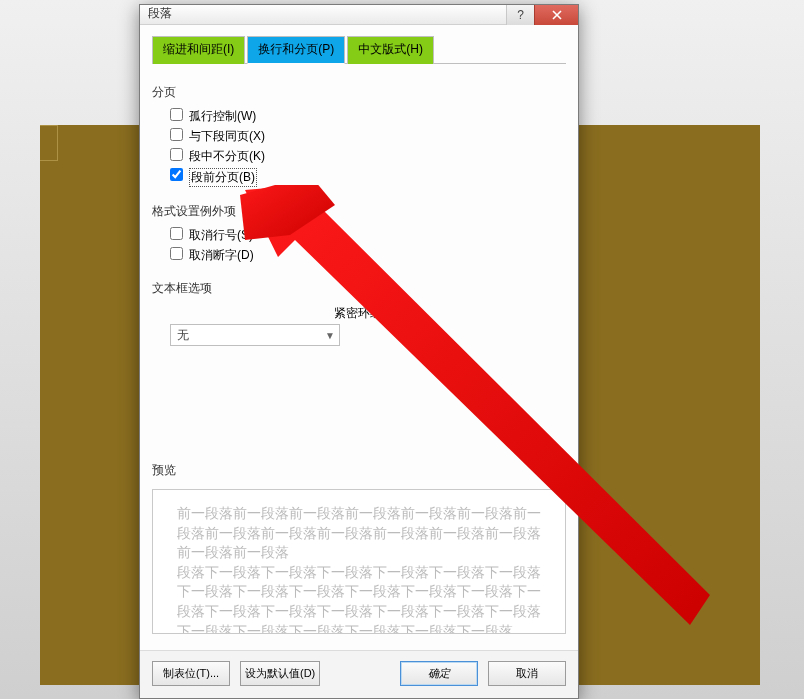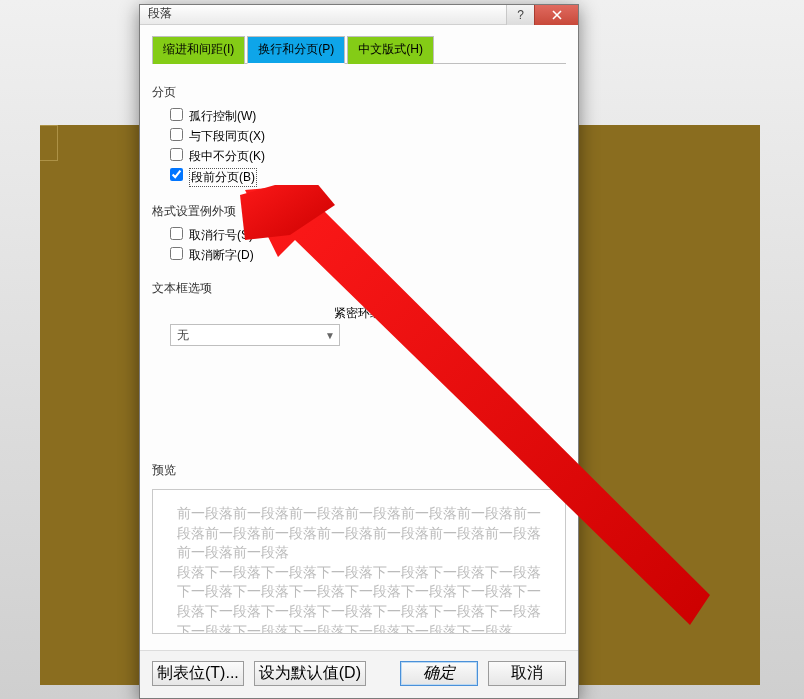--- a/index.html
+++ b/index.html
@@ -30,21 +30,21 @@
 .check-row .hl { border:1px dotted #555; padding: 0 1px; }
 .indent-label { font-size:12px; margin:4px 0 2px 18px;text-align:center; }
 .select-wrap { margin-left:18px; display:flex; }
 .select { width:170px; height:22px; border:1px solid #bfbfbf; background:#fff; display:flex; align-items:center; justify-content:space-between; padding:0 4px 0 6px; font-size:12px; color:#444; }
 .select .arrow { font-size:10px; color:#666; }
 
 .preview-box { border:1px solid #c9c9c9; background:#fff; margin:6px 0 0 0; padding:14px 24px; height:145px; font-size:14px; color:#bbb; line-height:1.4; overflow:hidden; }
 .preview-box .dark { color:#444; }
 
 .button-row { display:flex; justify-content:flex-start; gap:10px; padding:10px 12px 12px 12px; border-top:1px solid #dcdcdc; background:#f4f4f4; }
-.btn { min-width:78px; height:25px; border:1px solid #9b9b9b; background:linear-gradient(to bottom,#fbfbfb,#e6e6e6); font-size:16px; padding:0 4px; display:flex; align-items:center; justify-content:center; cursor:default; }
+.btn { min-width:78px; height:25px; border:1px solid #9b9b9b; background:linear-gradient(to bottom,#fbfbfb,#e6e6e6); font-size:11px; padding:0 4px; display:flex; align-items:center; justify-content:center; cursor:default; }
 .btn.primary { border:1px solid #4a90d9; box-shadow: inset 0 0 0 1px #bcd9f2; font-style: italic; }
 .spacer { flex:1; }
 
 .annotation { position:absolute; left:240px; top:185px; width:470px; height:440px; pointer-events:none; }
 </style>
 </head>
 <body>
 
 <div class="doc-bg">
   <div class="c-tr"></div>

